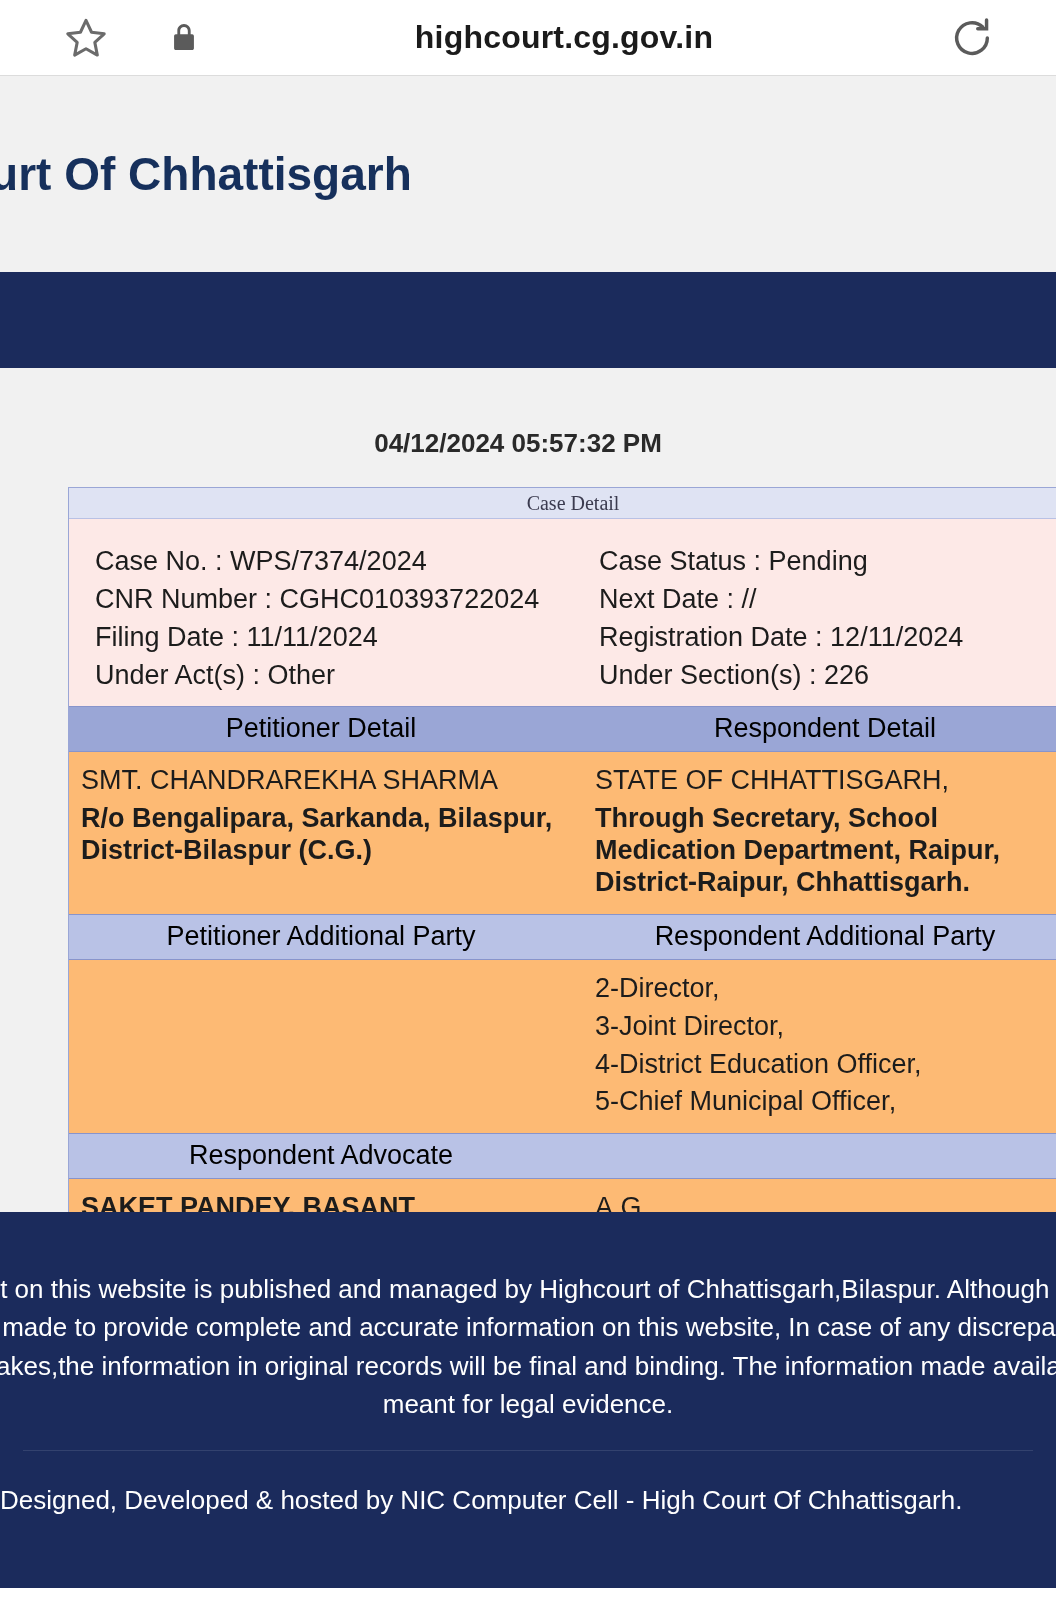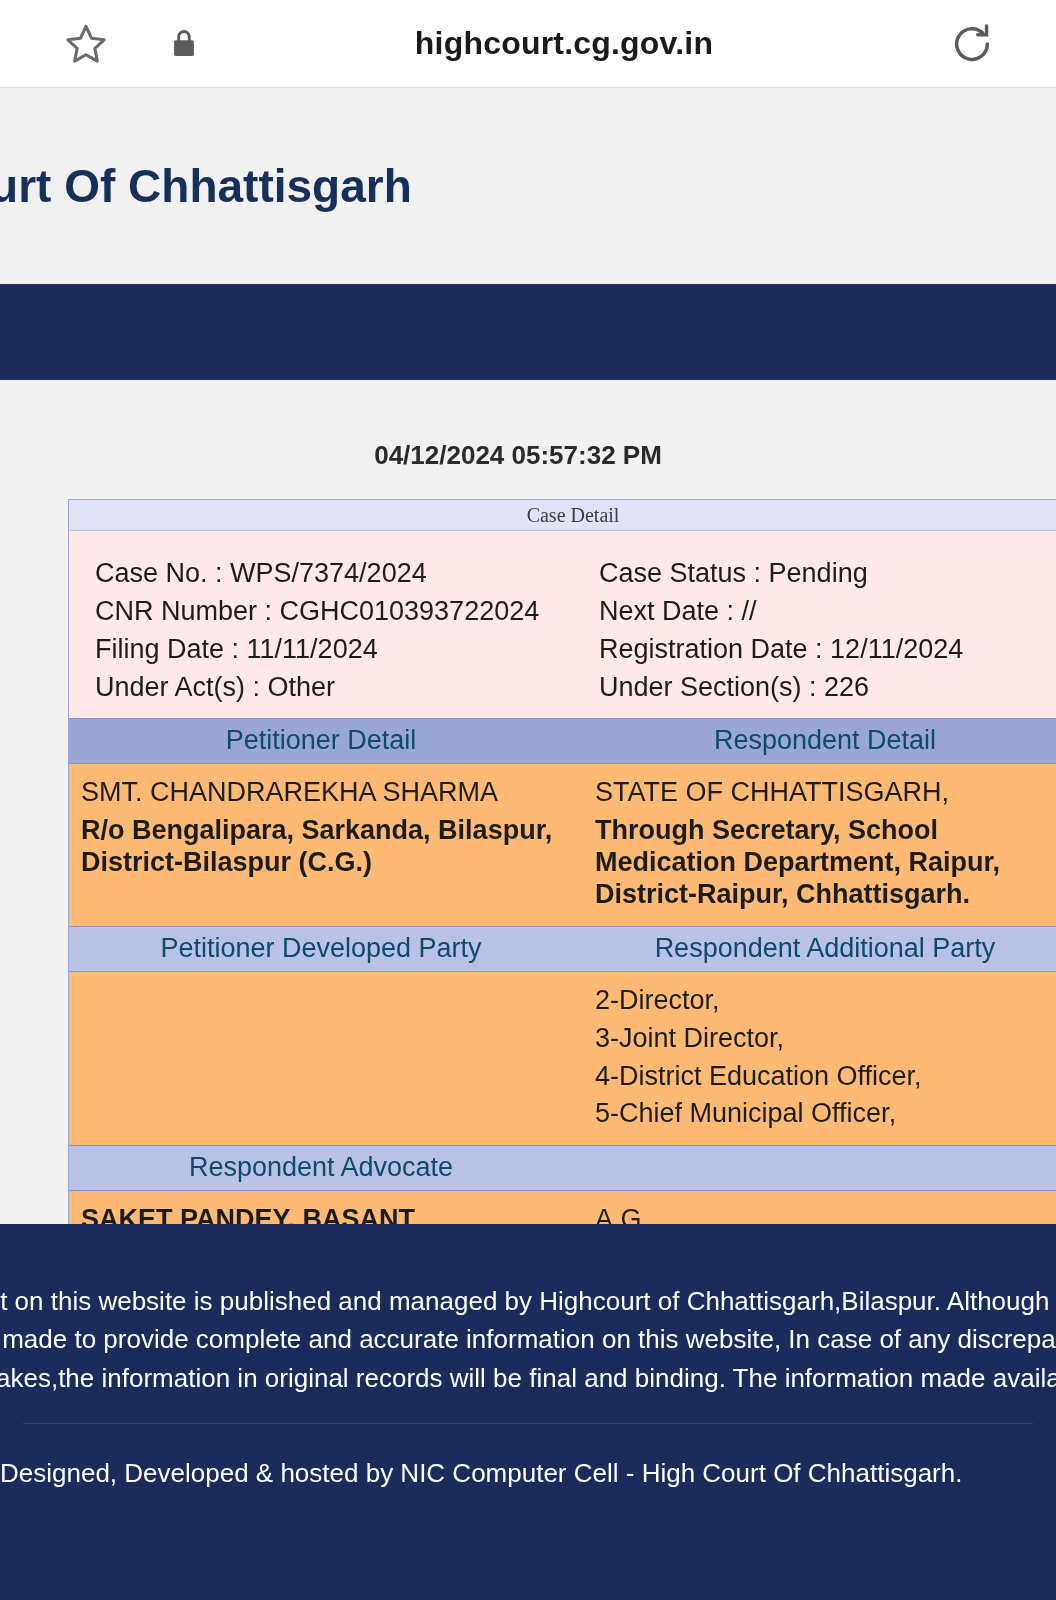--- a/index.html
+++ b/index.html
@@ -7,21 +7,21 @@
     margin: 0; padding: 0;
     width: 1056px; height: 1600px;
     background: #ffffff;
     font-family: "Liberation Sans", sans-serif;
     overflow: hidden;
   }
 
   
   .browser-bar {
     position: relative;
-    height: 88px;
+    height: 76px;
     background: #ffffff;
     border-bottom: 1px solid #dcdcdc;
     display: flex;
     align-items: center;
     justify-content: flex-end;
   }
   .chrome-icon {
     display: flex; align-items: center; justify-content: center;
     color: #5a5a5a;
   }
@@ -108,21 +108,21 @@
   .band-sub {
     display: flex;
     background: #9aa6d6;
     border-top: 1px solid #8894cb;
     border-bottom: 1px solid #8894cb;
   }
   .band-sub > div {
     width: 50%;
     text-align: center;
     font-size: 27px;
-    color: #0c4a6e;
+    color: #000000;
     padding: 6px 0 7px;
   }
   .band-sub.light { background: #b9c2e6; }
   .band-pink {
     display: flex;
     background: #fde9e7;
   }
   .band-pink > div {
     width: 50%;
     text-align: center;
@@ -258,21 +258,21 @@
         <div class="line">SMT. CHANDRAREKHA SHARMA</div>
         <div class="line wrap">R/o Bengalipara, Sarkanda, Bilaspur, District-Bilaspur (C.G.)</div>
       </div>
       <div class="col cell-blue r">
         <div class="line">STATE OF CHHATTISGARH,</div>
         <div class="line wrap">Through Secretary, School Medication Department, Raipur, District-Raipur, Chhattisgarh.</div>
       </div>
     </div>
 
     <div class="band-sub light">
-      <div>Petitioner Developed Party</div>
+      <div>Petitioner Additional Party</div>
       <div>Respondent Additional Party</div>
     </div>
 
     <div class="row2">
       <div class="col cell-blue min-h-130"></div>
       <div class="col cell-blue r min-h-130">
         <div class="line">2-Director,</div>
         <div class="line">3-Joint Director,</div>
         <div class="line">4-District Education Officer,</div>
         <div class="line">5-Chief Municipal Officer,</div>
@@ -306,18 +306,19 @@
       <div class="c3">Purpose</div>
       <div class="c4">Actio</div>
     </div>
   </div>
 
   <div class="footer">
     <div class="disclaimer">
       <div class="dl1">tent on this website is published and managed by Highcourt of Chhattisgarh,Bilaspur. Although e</div>
       <div class="dl2">en made to provide complete and accurate information on this website, In case of any discrepanc</div>
       <div class="dl3">istakes,the information in original records will be final and binding. The information made availab</div>
+      <div class="dl4">meant for legal evidence.</div>
     </div>
     <div class="footer-sep"></div>
     <div class="credit">Designed, Developed &amp; hosted by NIC Computer Cell - High Court Of Chhattisgarh.</div>
   </div>
 
 </div>
 
 </body></html>

